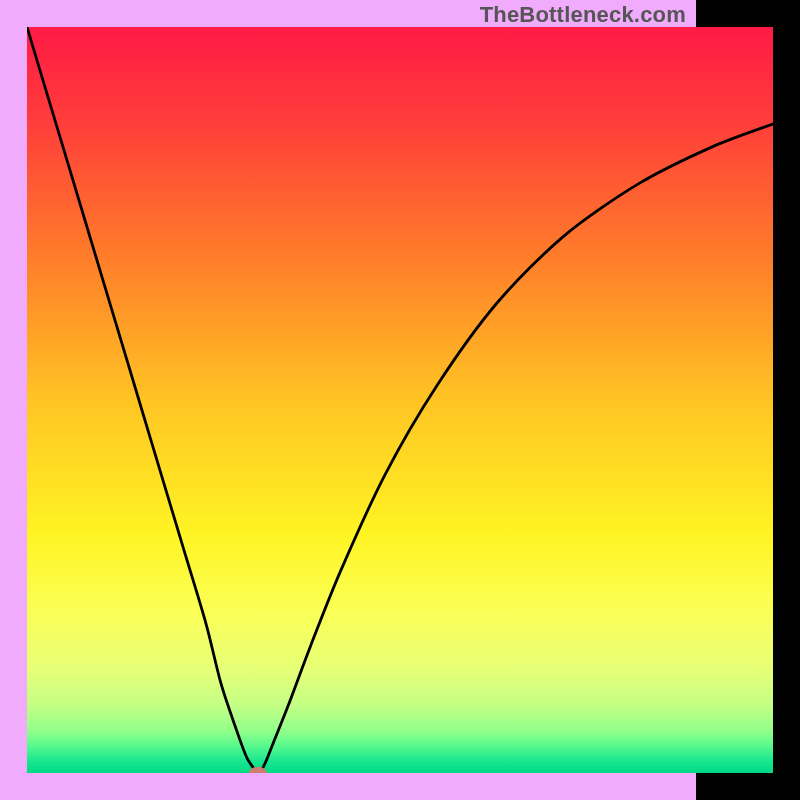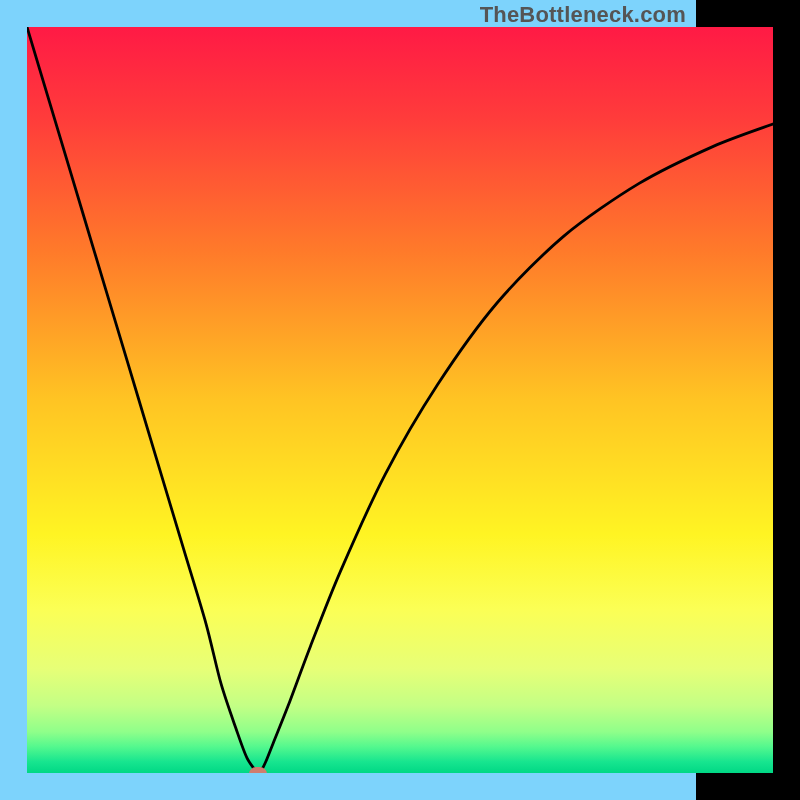--- a/index.html
+++ b/index.html
@@ -8,21 +8,21 @@
     width: 800px;
     height: 800px;
     background: #000;
     font-family: Arial, Helvetica, sans-serif;
     overflow: hidden;
   }
   .frame {
     position: relative;
     width: 696px;
     height: 800px;
-    background: #7dd3fc;
+    background: #f0abfc;
   }
   .watermark {
     position: absolute;
     top: 2px;
     right: 10px;
     color: #555555;
     font-size: 22px;
     font-weight: 600;
     letter-spacing: 0.2px;
     z-index: 10;

